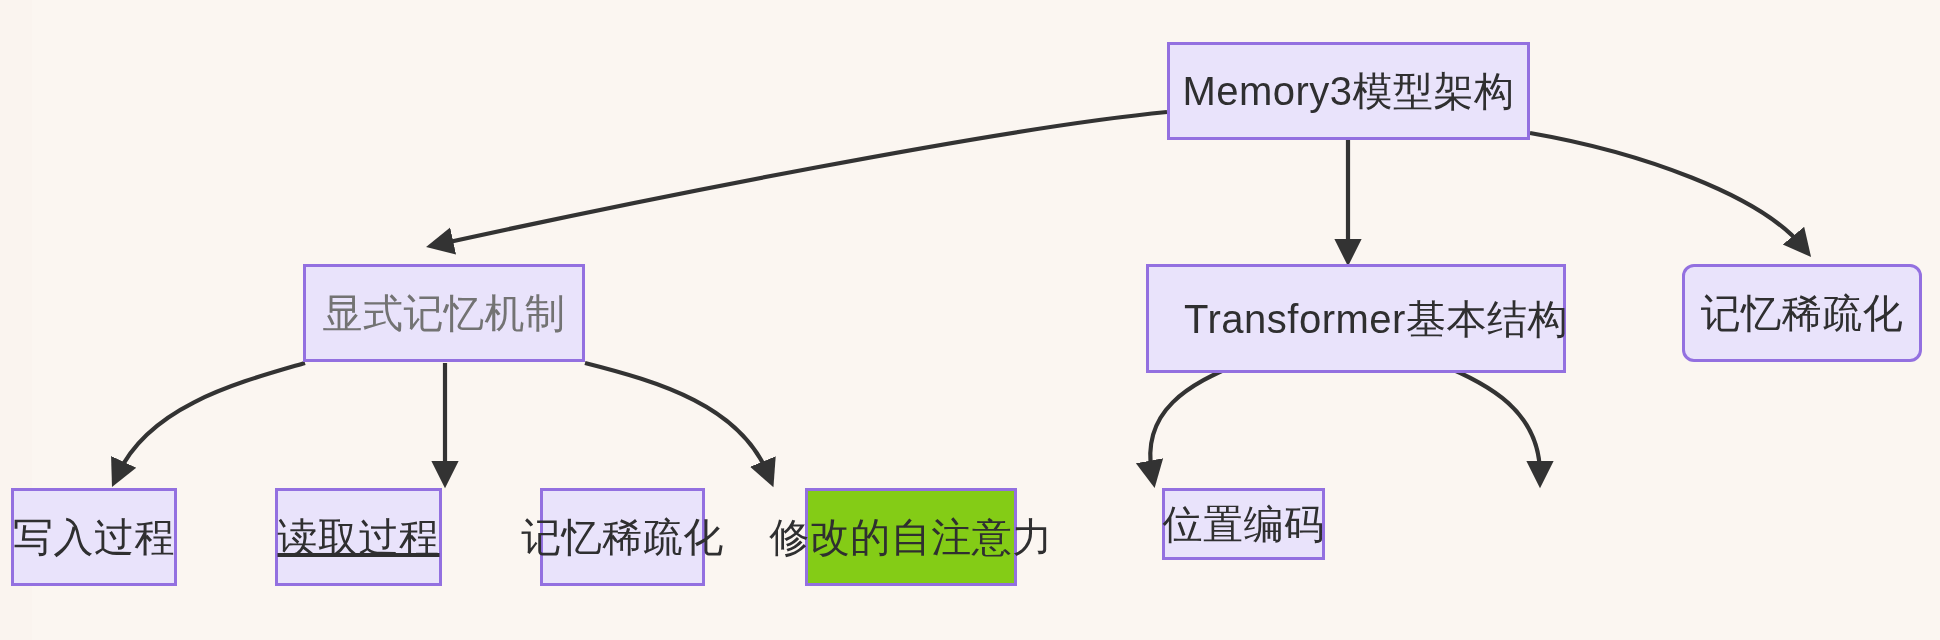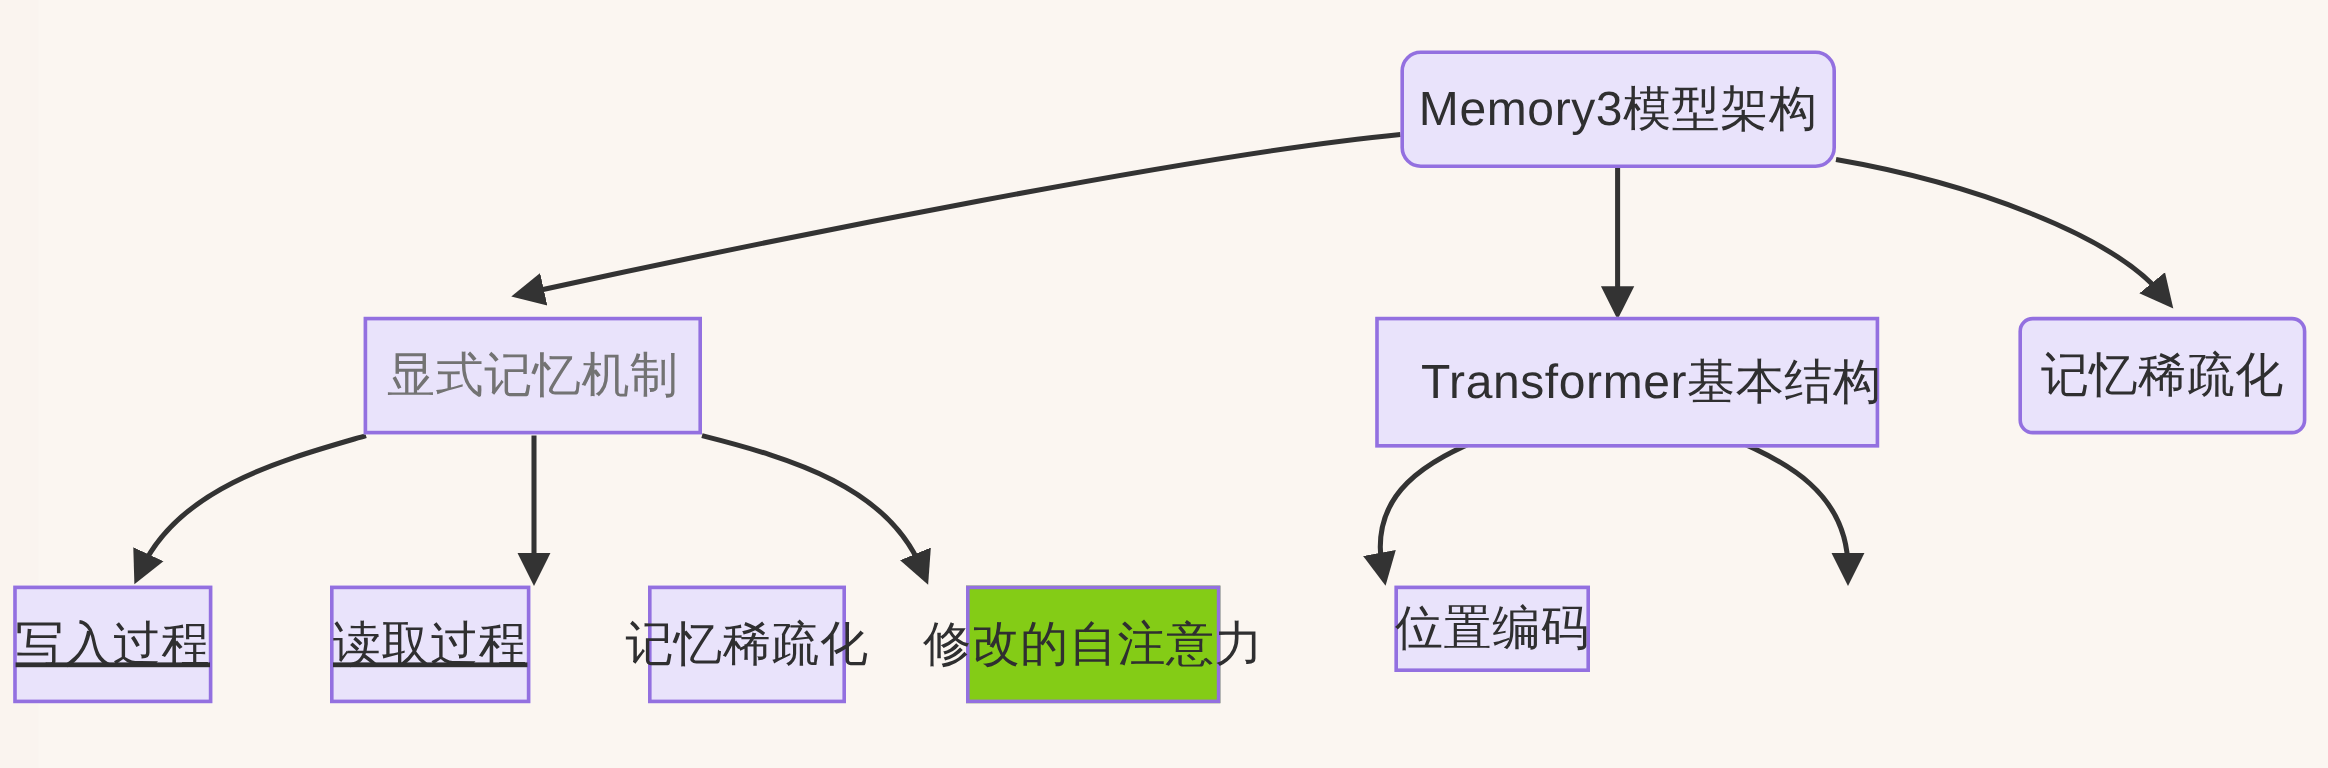--- a/index.html
+++ b/index.html
@@ -68,33 +68,33 @@
         <path d="M 1530,133 C 1640,152 1760,195 1802,246" fill="none" stroke="#333333" stroke-width="4.2" stroke-linecap="butt" marker-end="url(#arrowhead)"></path>
         <path d="M 305,363 C 240,382 150,405 118,474" fill="none" stroke="#333333" stroke-width="4.2" stroke-linecap="butt" marker-end="url(#arrowhead)"></path>
         <path d="M 445,363 L 445,474" fill="none" stroke="#333333" stroke-width="4.2" stroke-linecap="butt" marker-end="url(#arrowhead)"></path>
         <path d="M 585,363 C 660,382 740,406 768,474" fill="none" stroke="#333333" stroke-width="4.2" stroke-linecap="butt" marker-end="url(#arrowhead)"></path>
         <path d="M 1240,363 C 1190,384 1140,410 1152,474" fill="none" stroke="#333333" stroke-width="4.2" stroke-linecap="butt" marker-end="url(#arrowhead)"></path>
         <path d="M 1437,363 C 1490,384 1540,412 1540,474" fill="none" stroke="#333333" stroke-width="4.2" stroke-linecap="butt" marker-end="url(#arrowhead)"></path>
       </g>
   </svg>
 
   <div id="nodes-group">
-      <div class="node" style="left: 1167px; top: 42px; width: 363px; height: 98px; background: rgb(233, 227, 251); border-color: rgb(147, 112, 224); color: rgb(47, 47, 48); border-radius: 17px;">
+      <div class="node" style="left: 1167px; top: 42px; width: 363px; height: 98px; background: rgb(233, 227, 251); border-color: rgb(147, 112, 224); color: rgb(47, 47, 48);">
         <span class="node-label">Memory3模型架构</span>
       </div>
       <div class="node" style="left: 303px; top: 264px; width: 282px; height: 98px; background: rgb(233, 227, 251); border-color: rgb(147, 112, 224); color: #737373;">
         <span class="node-label">显式记忆机制</span>
       </div>
       <div class="node" style="left: 1146px; top: 264px; width: 420px; height: 109px; background: rgb(233, 227, 251); border-color: rgb(147, 112, 224); color: rgb(47, 47, 48); padding-left: 40px;">
         <span class="node-label">Transformer基本结构</span>
       </div>
       <div class="node" style="left: 1682px; top: 264px; width: 240px; height: 98px; background: rgb(233, 227, 251); border-color: rgb(147, 112, 224); color: rgb(47, 47, 48); border-radius: 12px;">
         <span class="node-label">记忆稀疏化</span>
       </div>
-      <div class="node" style="left: 11px; top: 488px; width: 166px; height: 98px; background: rgb(233, 227, 251); border-color: rgb(147, 112, 224); color: rgb(47, 47, 48); text-decoration: underline;">
+      <div class="node" style="left: 11px; top: 488px; width: 166px; height: 98px; background: rgb(233, 227, 251); border-color: rgb(147, 112, 224); color: rgb(47, 47, 48);">
         <span class="node-label">写入过程</span>
       </div>
       <div class="node" style="left: 275px; top: 488px; width: 167px; height: 98px; background: rgb(233, 227, 251); border-color: rgb(147, 112, 224); color: rgb(47, 47, 48); text-decoration: underline;">
         <span class="node-label">读取过程</span>
       </div>
       <div class="node" style="left: 540px; top: 488px; width: 165px; height: 98px; background: rgb(233, 227, 251); border-color: rgb(147, 112, 224); color: rgb(47, 47, 48);">
         <span class="node-label">记忆稀疏化</span>
       </div>
       <div class="node" style="left: 805px; top: 488px; width: 212px; height: 98px; background: #84cc16; border-color: rgb(147, 112, 224); color: rgb(47, 47, 48);">
         <span class="node-label">修改的自注意力</span>

